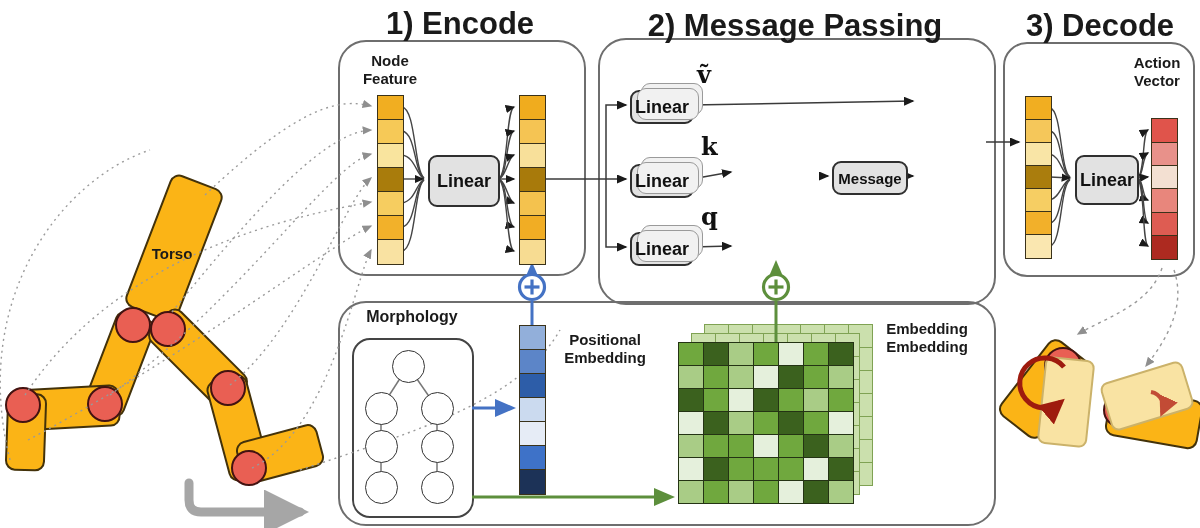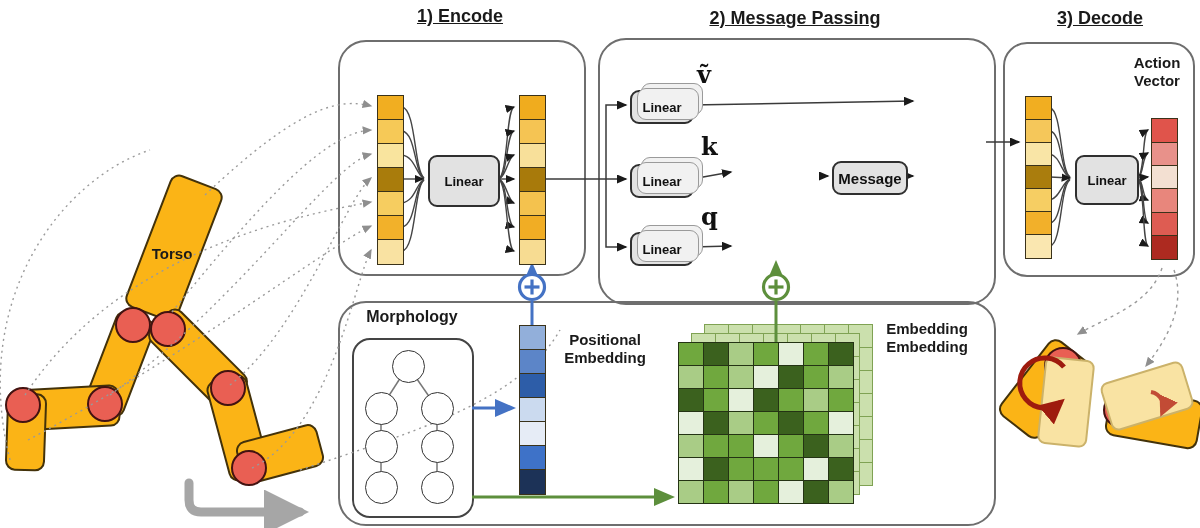--- a/index.html
+++ b/index.html
@@ -2,26 +2,26 @@
 <html><head>
 <meta charset="utf-8">
 <style>
   html,body{margin:0;padding:0;background:#fff;}
   .canvas{position:relative;width:1200px;height:528px;background:#fff;overflow:hidden;
           font-family:"Liberation Sans",sans-serif;}
   
   .rbox{position:absolute;border:2px solid #6e6e6e;border-radius:28px;background:transparent;z-index:1;}
   .innerbox{position:absolute;border:2px solid #444;border-radius:18px;background:#fff;z-index:1;}
   
-  .sec-title{position:absolute;font-size:18px;font-weight:bold;color:#1a1a1a;text-align:center;z-index:4;text-decoration:underline;}
+  .sec-title{position:absolute;font-size:31px;font-weight:bold;color:#1a1a1a;text-align:center;z-index:4;}
   .lbl{position:absolute;font-weight:bold;color:#1a1a1a;text-align:center;z-index:4;font-size:15px;line-height:1.2;}
   
   .op{position:absolute;background:#e2e2e2;border:2px solid #2f2f2f;border-radius:9px;color:#111;
       font-weight:bold;display:flex;align-items:center;justify-content:center;text-align:center;z-index:4;}
-  .op.small{font-size:13px;text-align:right;}
+  .op.small{font-size:18px;text-align:right;}
   .stacked::before,.stacked::after{content:"";position:absolute;width:100%;height:100%;border-radius:9px;
       border:1.5px solid #9a9a9a;background:#f1f1f1;}
   .stacked::before{top:-9px;left:9px;z-index:-2;}
   .stacked::after{top:-4.5px;left:4.5px;z-index:-1;}
   
   .vcol{position:absolute;display:flex;flex-direction:column;z-index:4;border:1px solid #2b2b1d;}
   .vcol .cell{flex:1;border:1.2px solid #3a321a;margin:-0.6px;}
   
   .rel-grid{position:absolute;display:grid;grid-template-columns:repeat(7,1fr);grid-template-rows:repeat(7,1fr);z-index:4;}
   .rel-grid .gcell{border:1px solid #243314;margin:-0.5px;}
@@ -65,20 +65,21 @@
   <div class="joint" style="left:150px;top:311px;width:32px;height:32px;"></div>
   <div class="joint" style="left:87px;top:386px;width:32px;height:32px;"></div>
   <div class="joint" style="left:5px;top:387px;width:32px;height:32px;"></div>
   <div class="joint" style="left:210px;top:370px;width:32px;height:32px;"></div>
   <div class="joint" style="left:231px;top:450px;width:32px;height:32px;"></div>
 
   <div class="sec-title" style="left:360px;top:6px;width:200px;">1) Encode</div>
   <div class="sec-title" style="left:645px;top:8px;width:300px;">2) Message Passing</div>
   <div class="sec-title" style="left:1010px;top:8px;width:180px;">3) Decode</div>
 
+  <div class="lbl" style="left:344px;top:52px;width:92px;">Node Feature</div>
   <div class="lbl" style="left:1122px;top:54px;width:70px;">Action Vector</div>
   <div class="lbl" style="left:352px;top:307px;width:120px;font-size:16px;">Morphology</div>
   <div class="lbl" style="left:551px;top:331px;width:108px;">Positional Embedding</div>
   <div class="lbl" style="left:870px;top:320px;width:114px;">Embedding Embedding</div>
 
   <div class="mathlbl" style="left:697px;top:60px;">ṽ</div>
   <div class="mathlbl" style="left:701px;top:132px;">k</div>
   <div class="mathlbl" style="left:701px;top:202px;">q</div>
 
   <div class="op small" style="left:428px;top:155px;width:68px;height:48px;">Linear</div>

